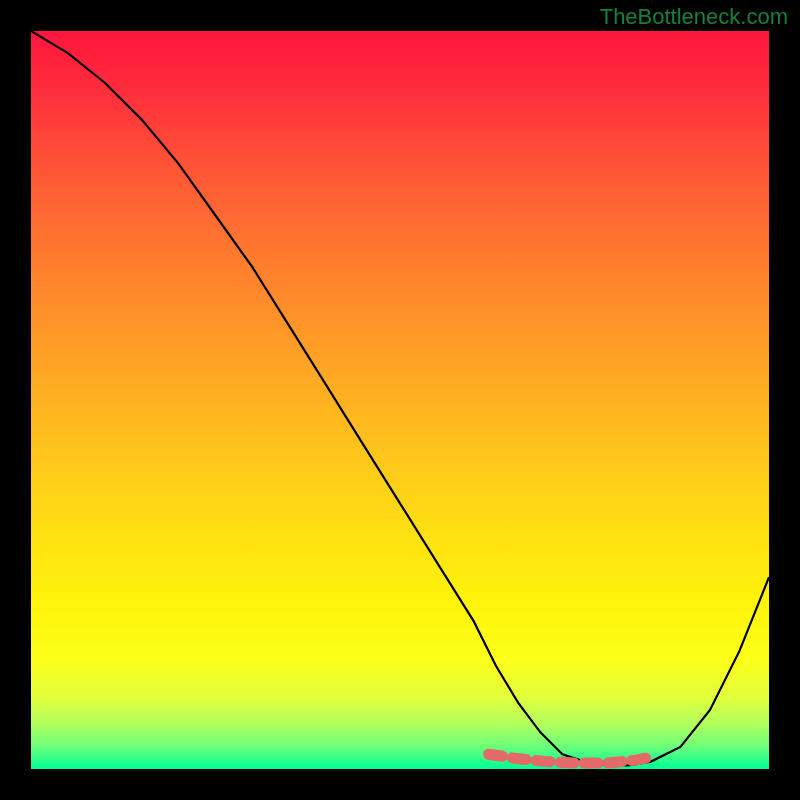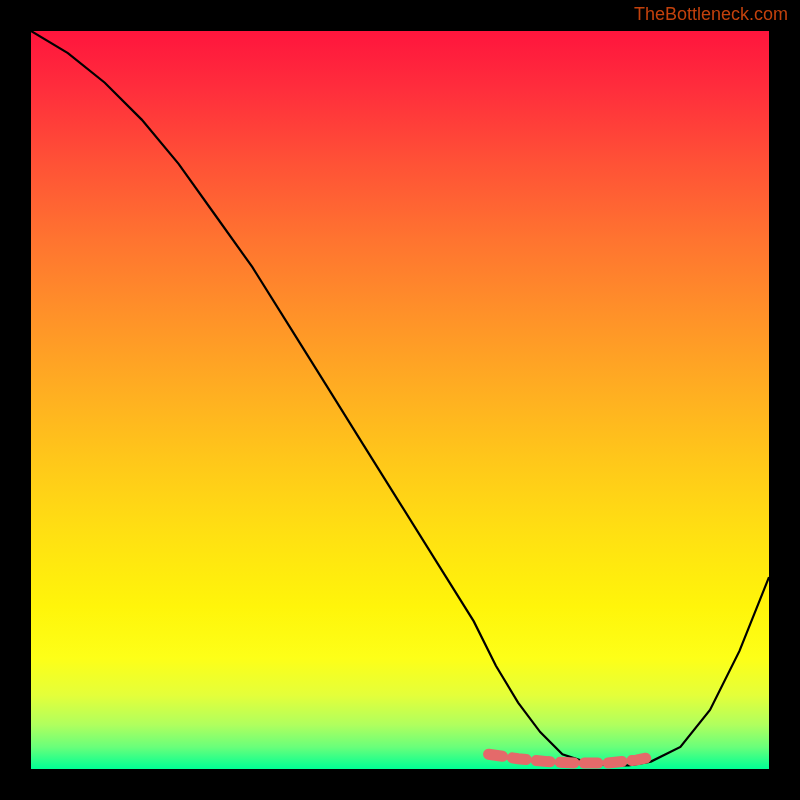--- a/index.html
+++ b/index.html
@@ -8,22 +8,22 @@
     height: 800px;
     background: #000;
     position: relative;
     overflow: hidden;
     font-family: Arial, sans-serif;
   }
   .watermark {
     position: absolute;
     top: 4px;
     right: 12px;
-    color: #c2410c;
-    font-size: 18px;
+    color: #15803d;
+    font-size: 22px;
     font-weight: 500;
     z-index: 10;
   }
   .plot-area {
     position: absolute;
     left: 31px;
     top: 31px;
     width: 738px;
     height: 738px;
     background: linear-gradient(to bottom,

